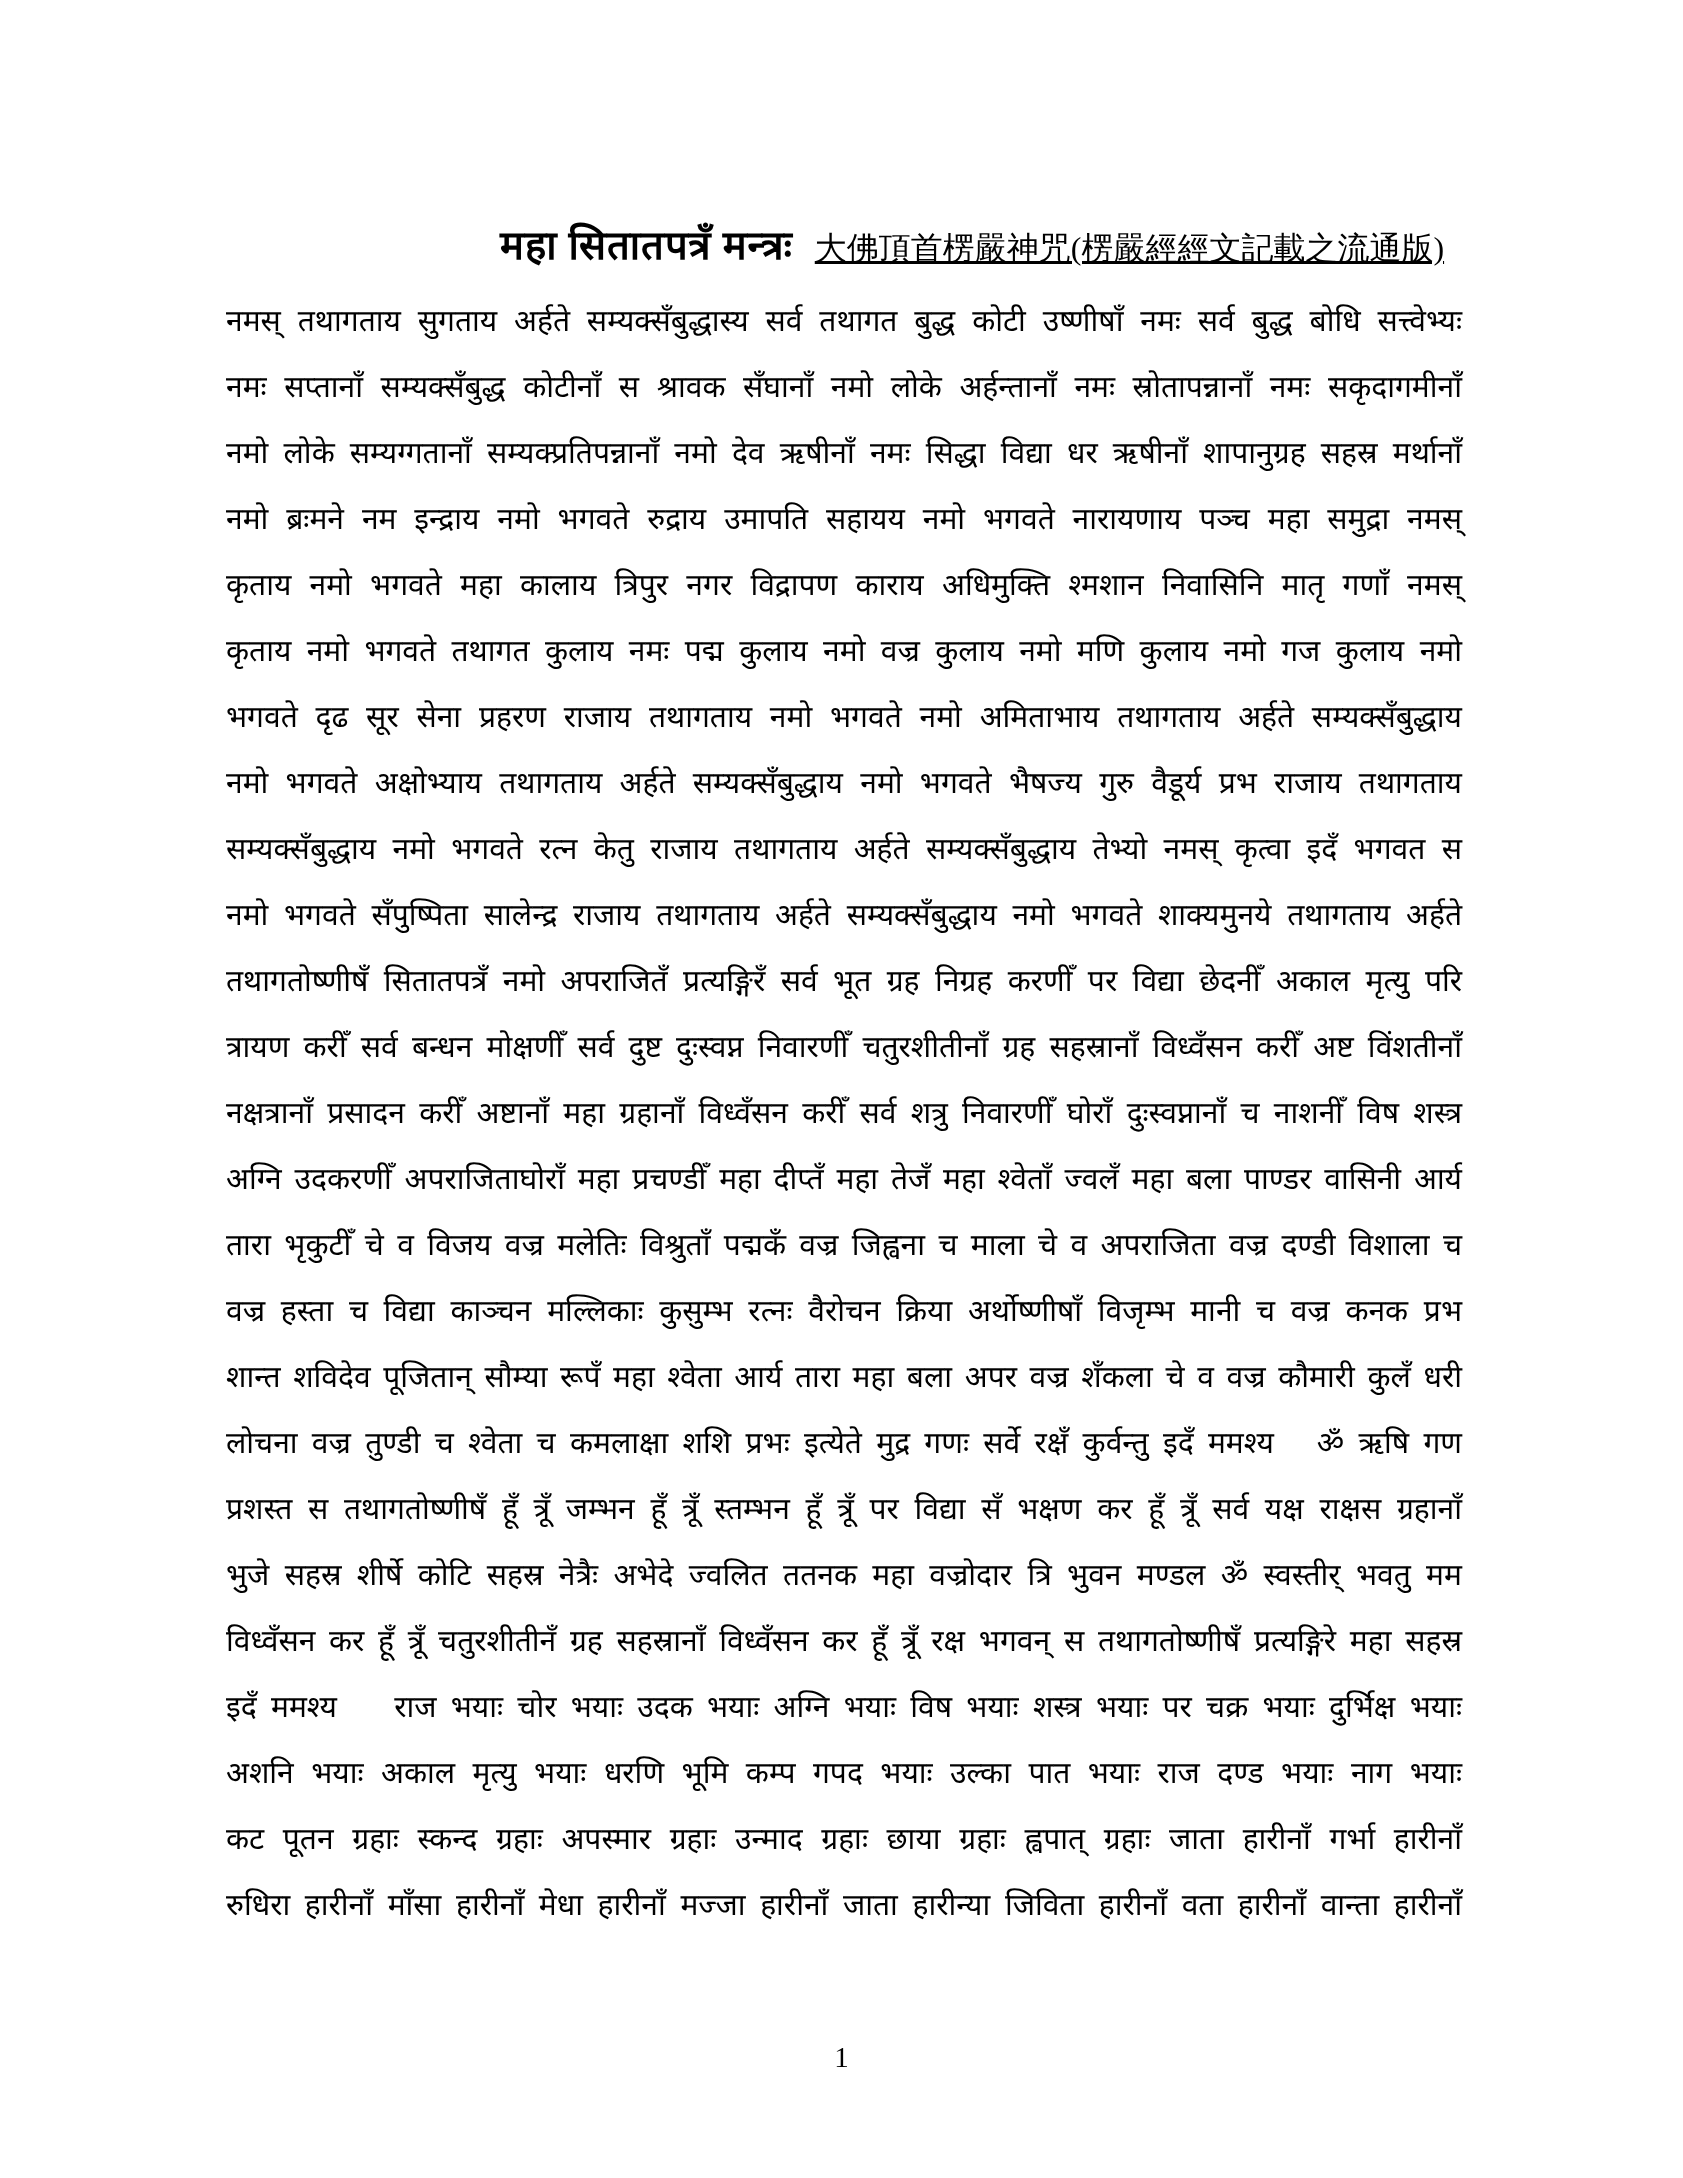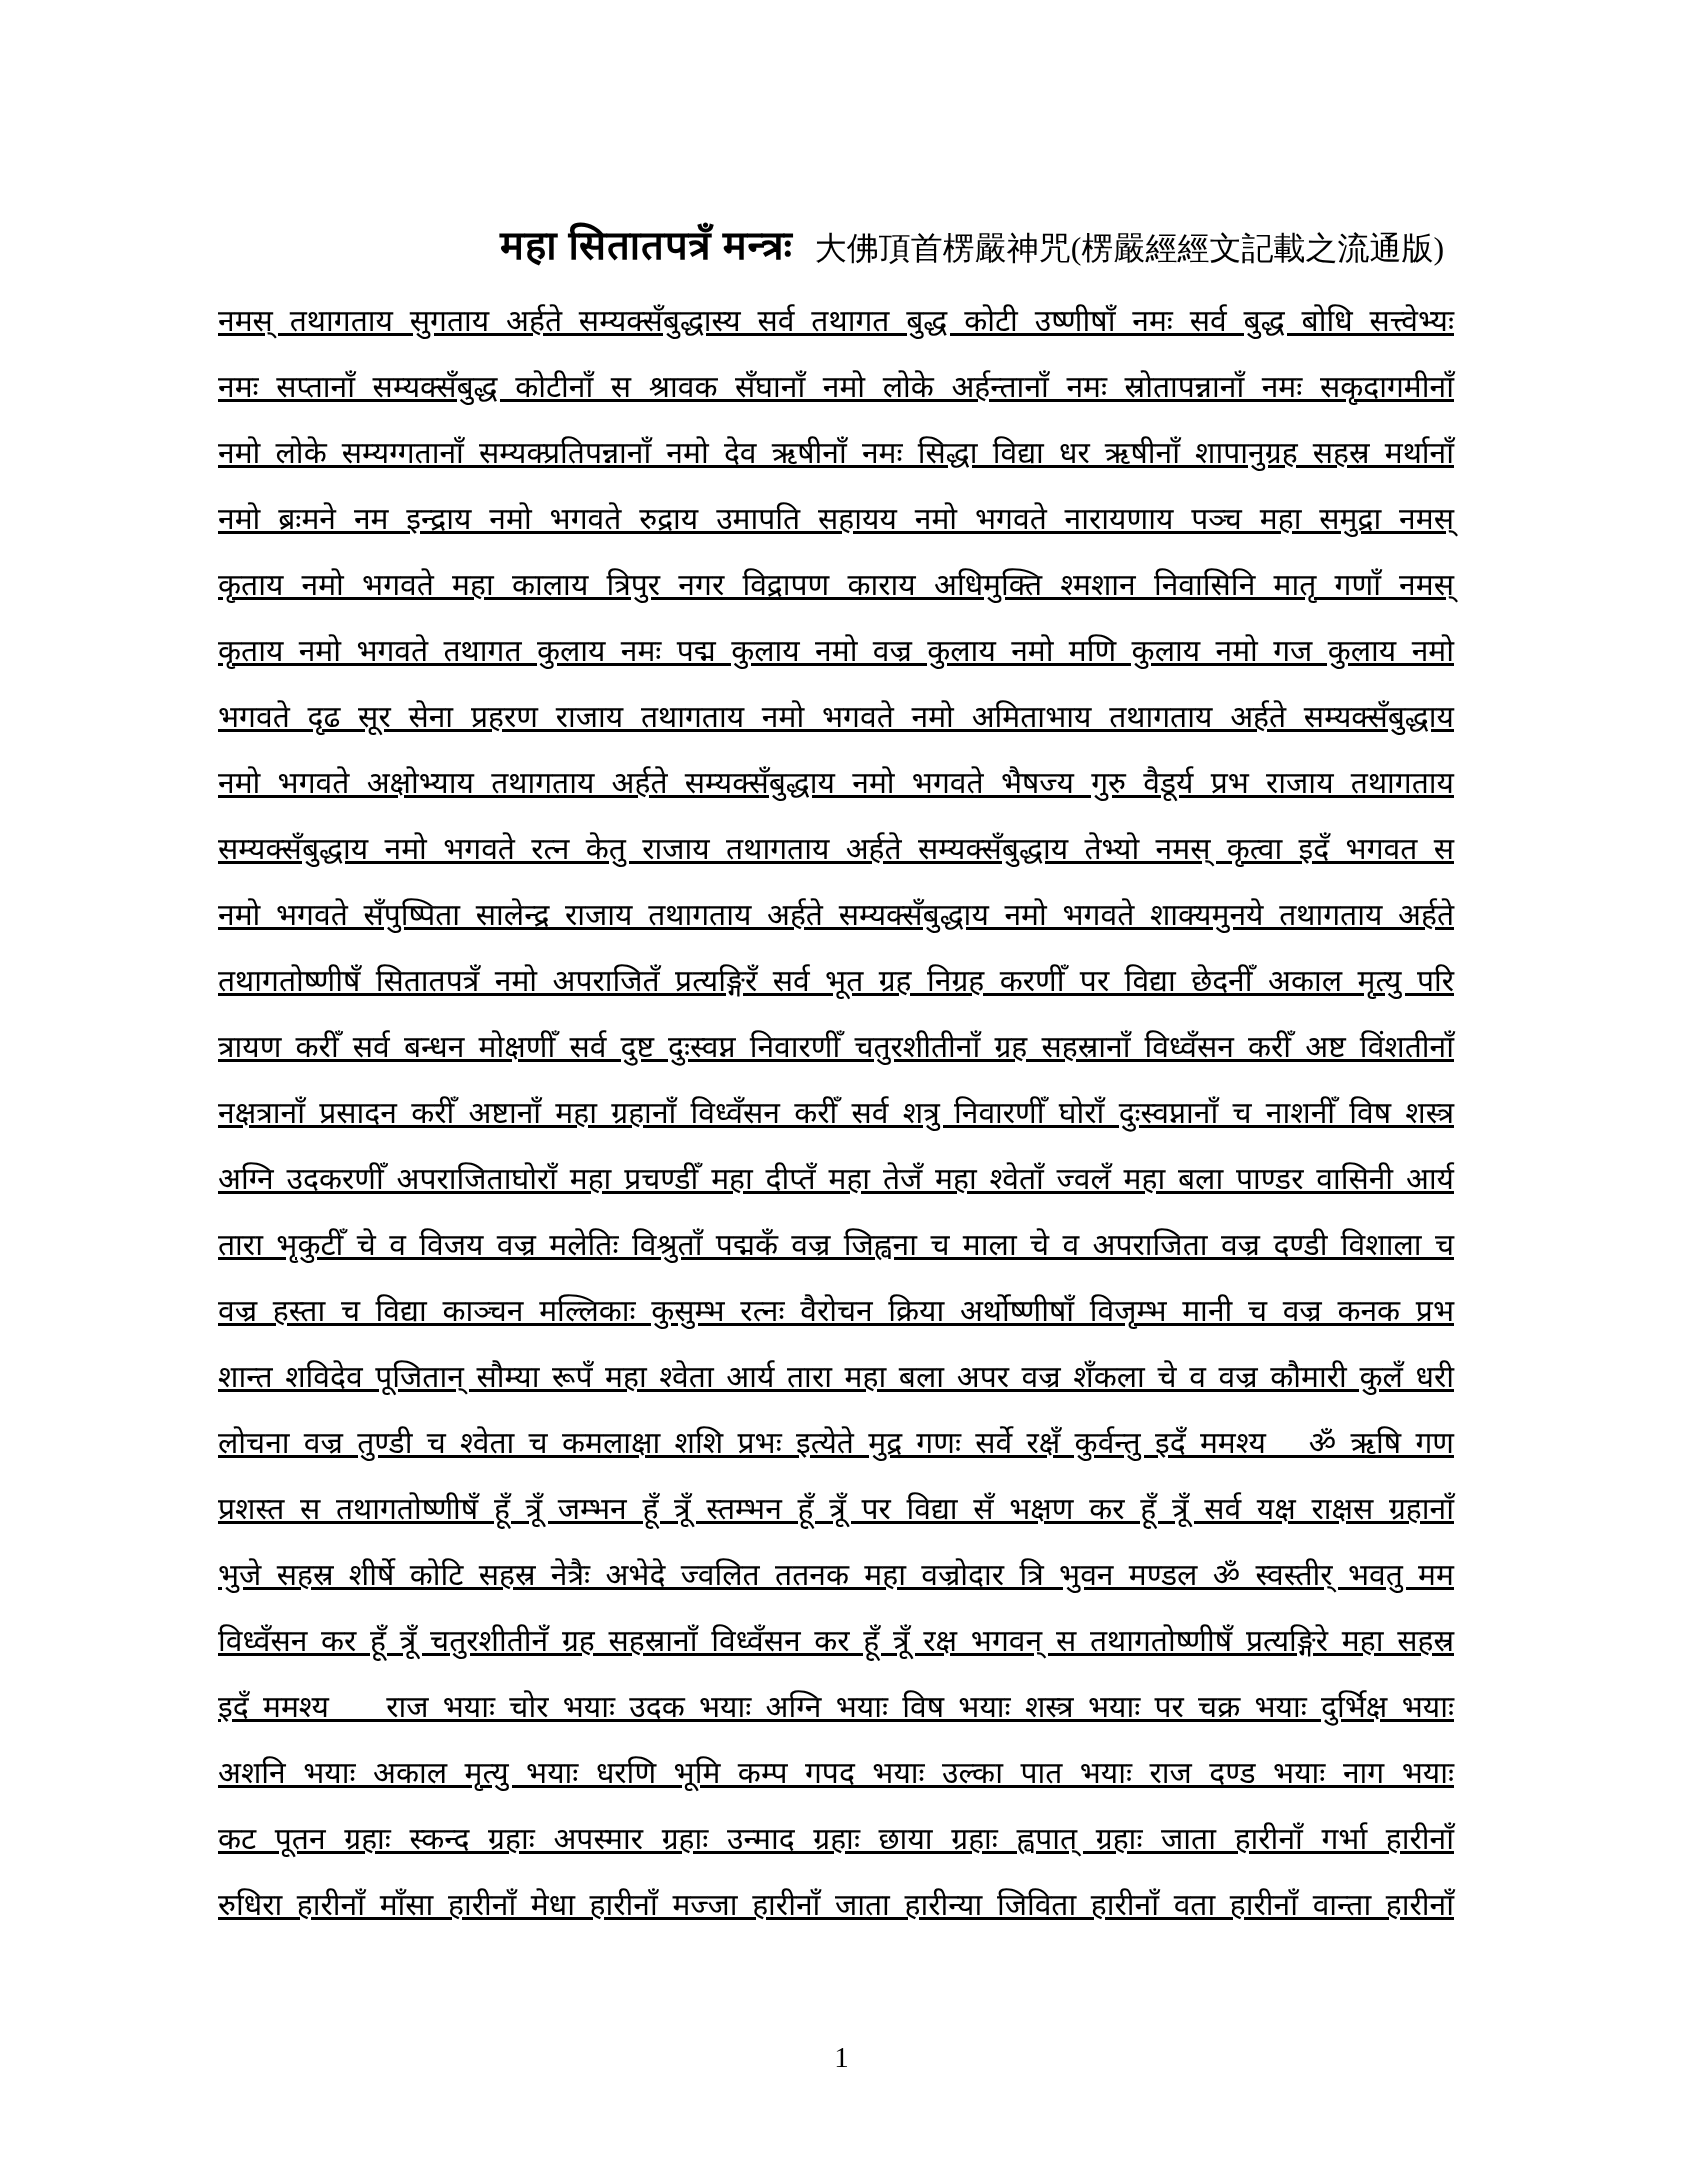--- a/index.html
+++ b/index.html
@@ -24,27 +24,27 @@
   }
   .title-sanskrit {
     font-weight: bold;
     font-size: 40px;
     letter-spacing: 1px;
   }
   .title-chinese {
     font-weight: normal;
     font-size: 32px;
     letter-spacing: 0px;
+    text-decoration: underline;
   }
   .body-block {
     position: absolute;
     top: 289px;
-    left: 218px;
+    left: 226px;
     width: 1236px;
-    text-decoration: underline;
   }
   .body-line {
     font-size: 30px;
     height: 66px;
     line-height: 63px;
     text-align: justify;
     text-align-last: justify;
     white-space: nowrap;
     overflow: visible;
   }

